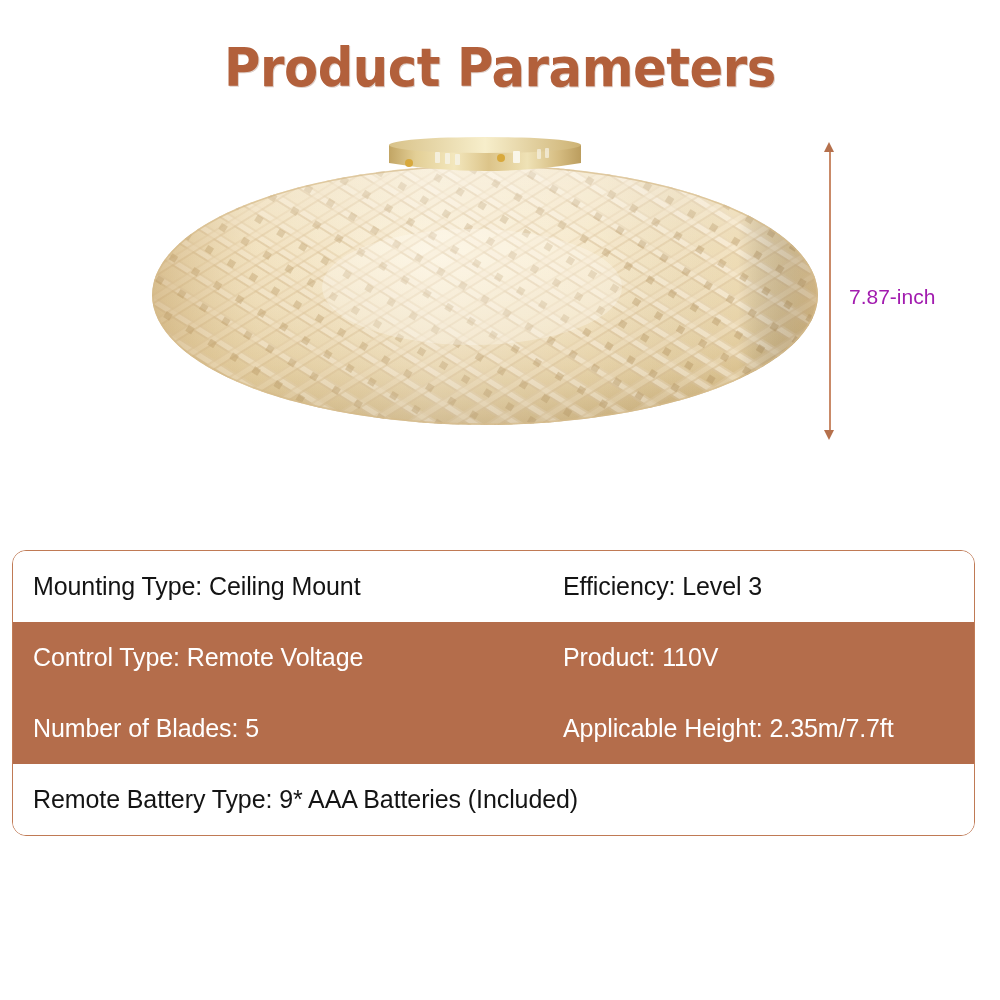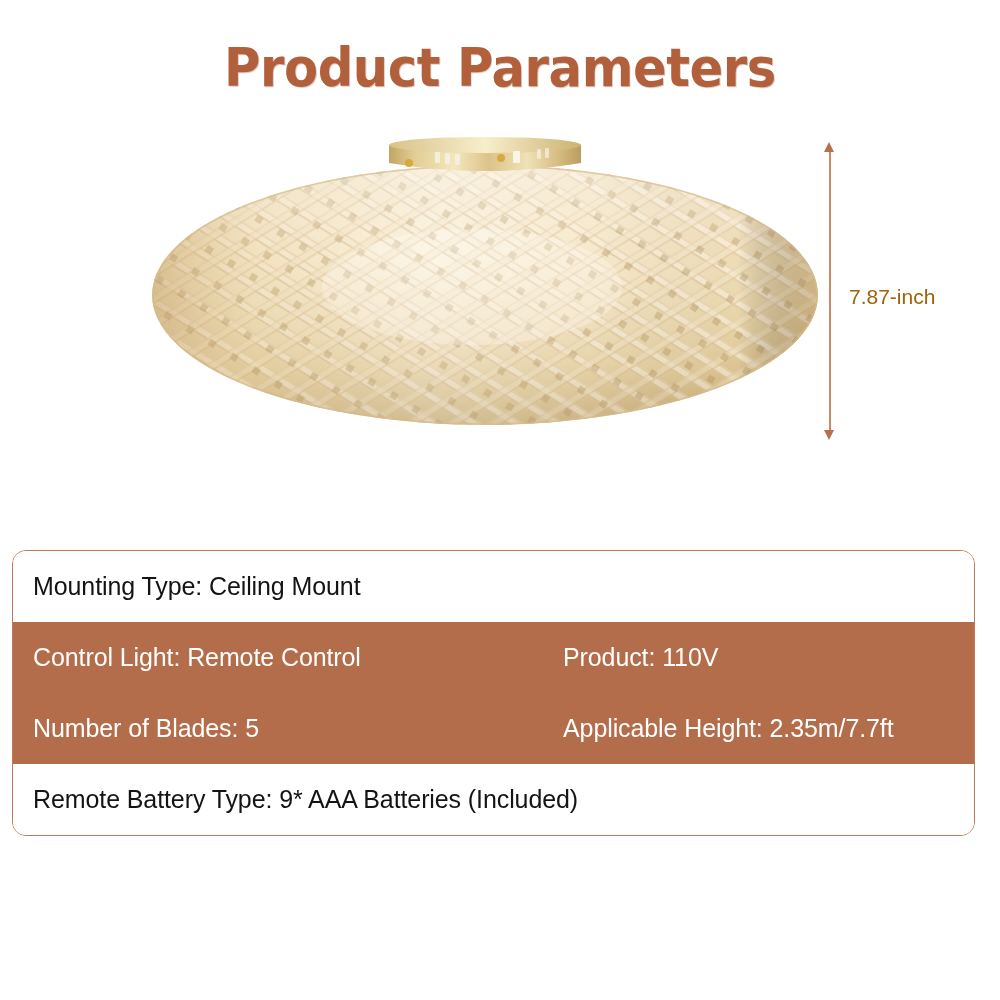--- a/index.html
+++ b/index.html
@@ -132,21 +132,21 @@
     top: 430px;
     border-left: 5px solid transparent;
     border-right: 5px solid transparent;
     border-top: 10px solid #b5704c;
   }
   .dim-label-v {
     position: absolute;
     left: 849px;
     top: 285px;
     font-size: 21px;
-    color: #a16207;
+    color: #a21caf;
     white-space: nowrap;
   }
 
   
   #spec-table {
     position: absolute;
     left: 12px;
     top: 550px;
     width: 963px;
     border: 1.5px solid #c07a55;
@@ -300,24 +300,25 @@
 
 <div class="dim-line-v"></div>
 <div class="dim-arrow arrow-up"></div>
 <div class="dim-arrow arrow-down"></div>
 <div class="dim-label-v">7.87-inch</div>
 
 <div id="spec-table">
 
   <div class="spec-row light">
     <div class="spec-cell col-left">Mounting Type: Ceiling Mount</div>
+    <div class="spec-cell col-right">Efficiency: Level 3</div>
   </div>
 
   <div class="spec-row dark">
-    <div class="spec-cell col-left">Control Light: Remote Control</div>
+    <div class="spec-cell col-left">Control Type: Remote Voltage</div>
     <div class="spec-cell col-right">Product: 110V</div>
   </div>
 
 
   <div class="spec-row dark">
     <div class="spec-cell col-left">Number of Blades: 5</div>
     <div class="spec-cell col-right">Applicable Height: 2.35m/7.7ft</div>
   </div>
 
   <div class="spec-row light">

